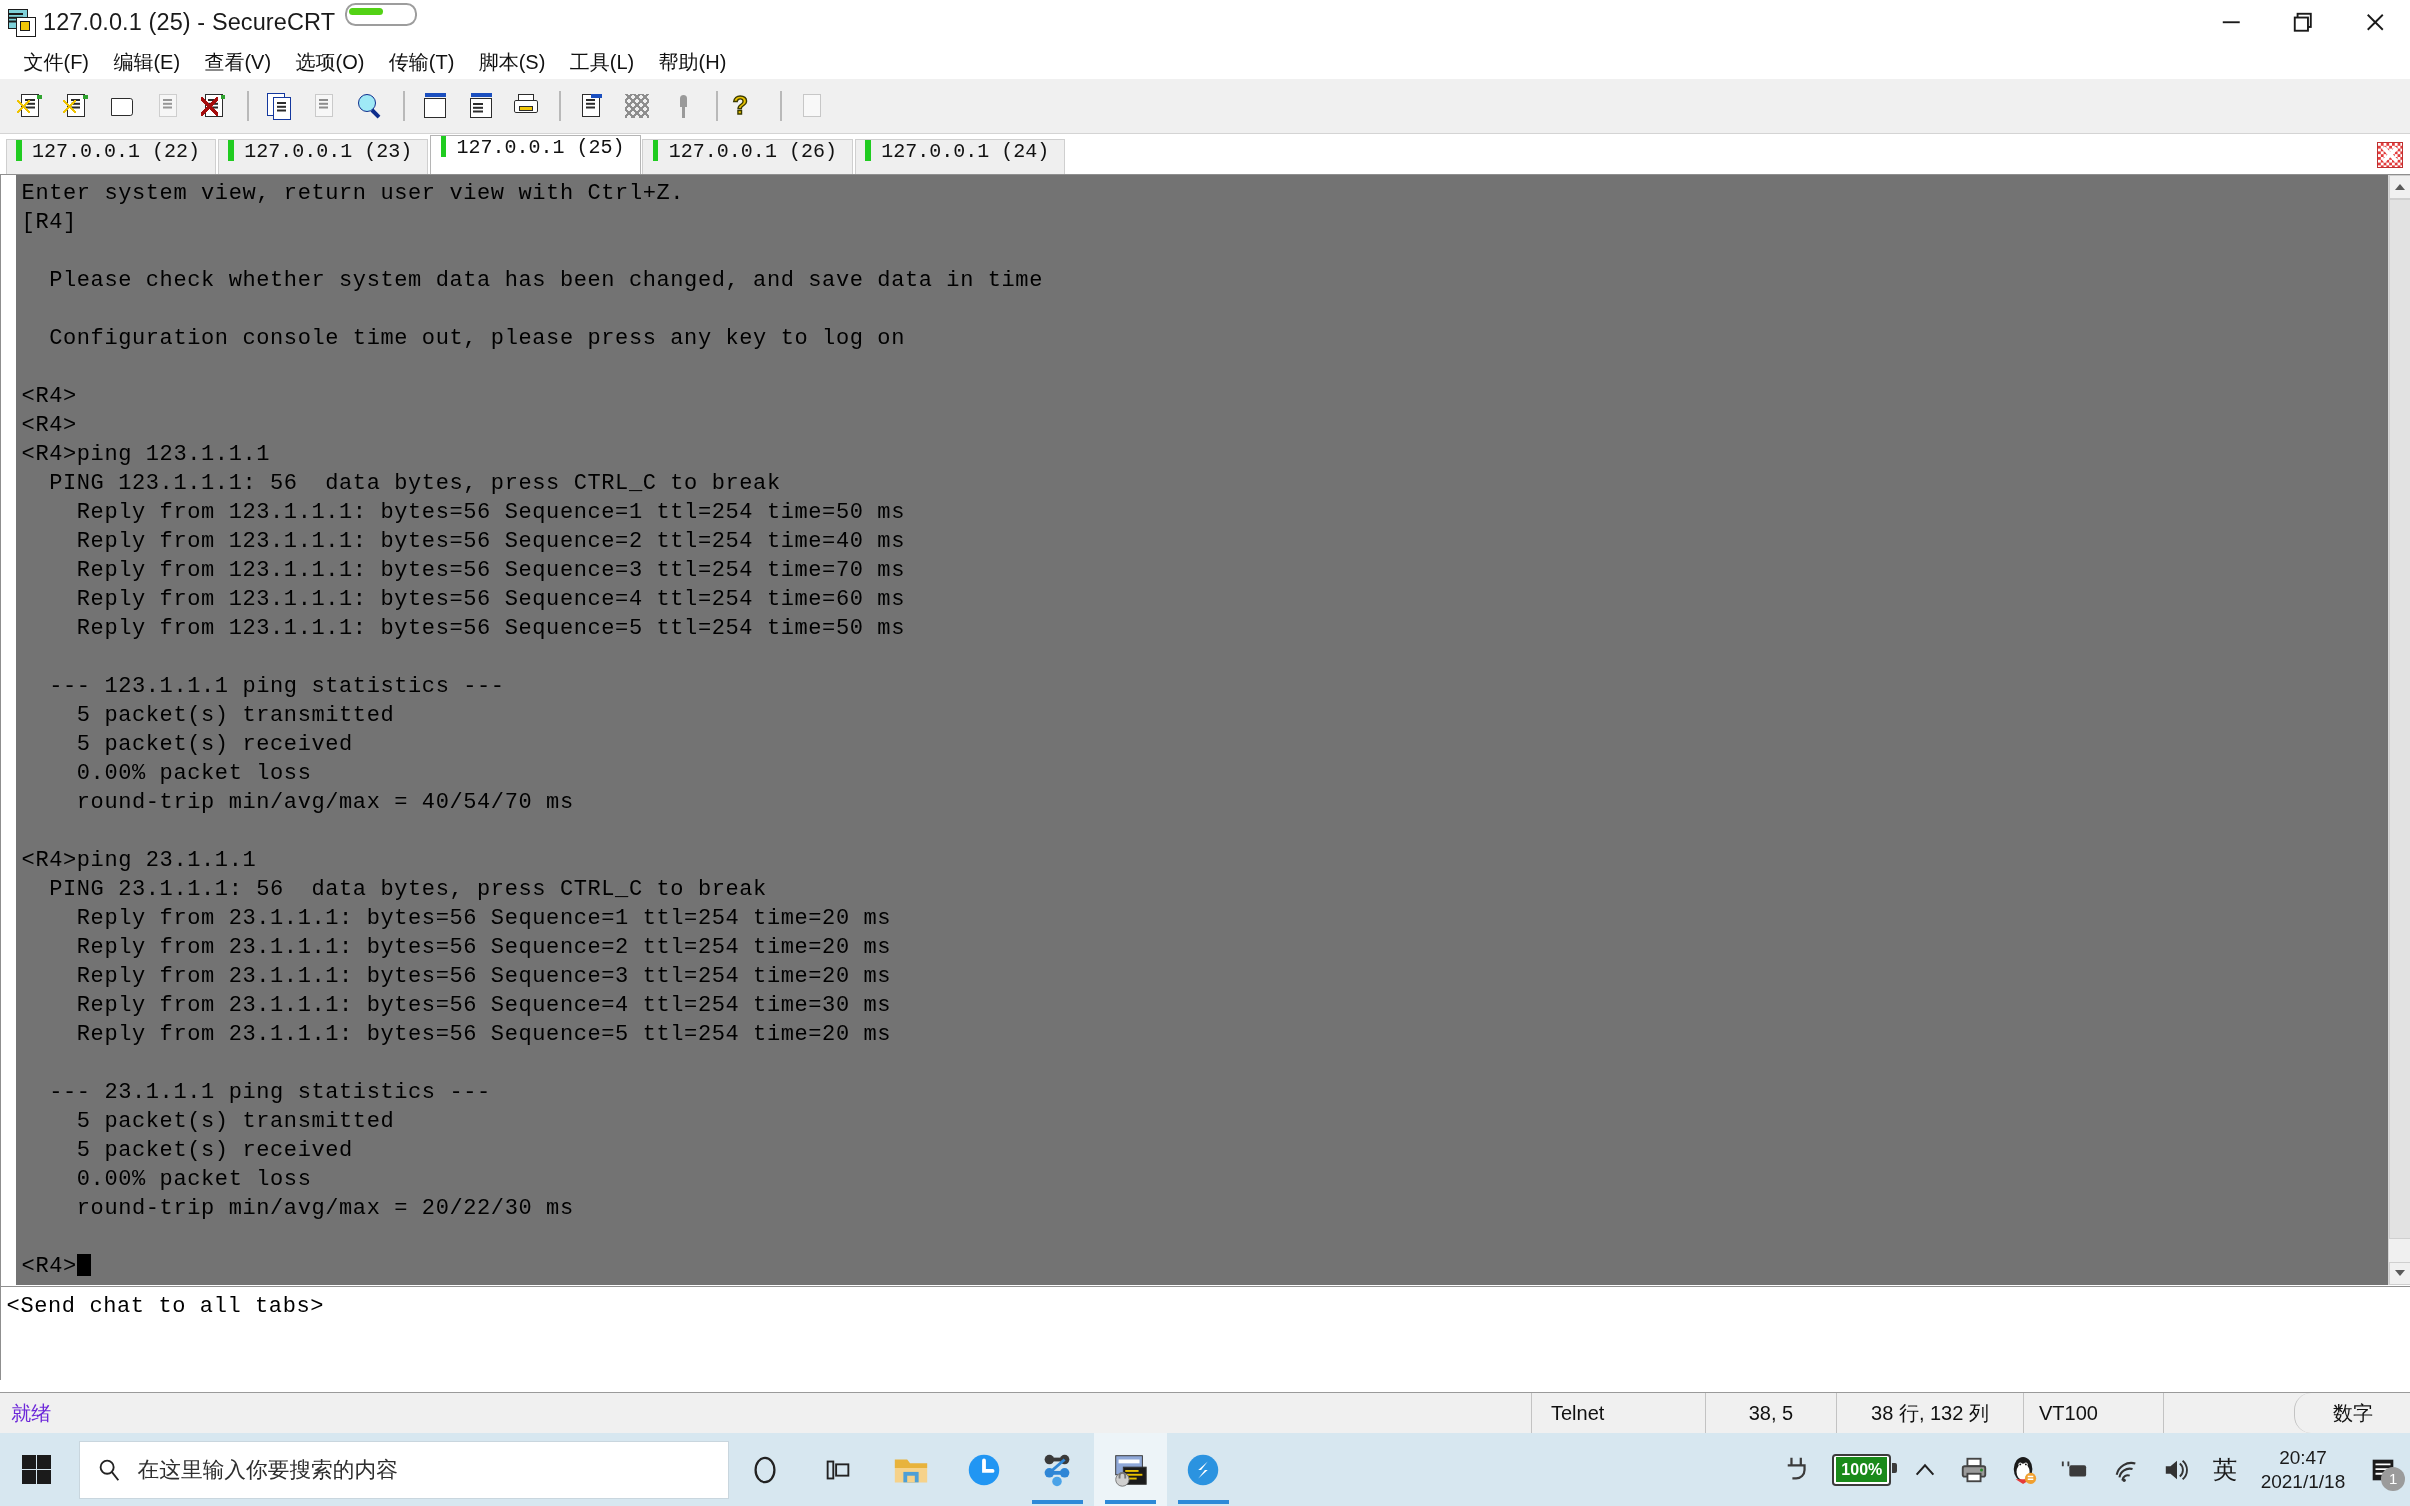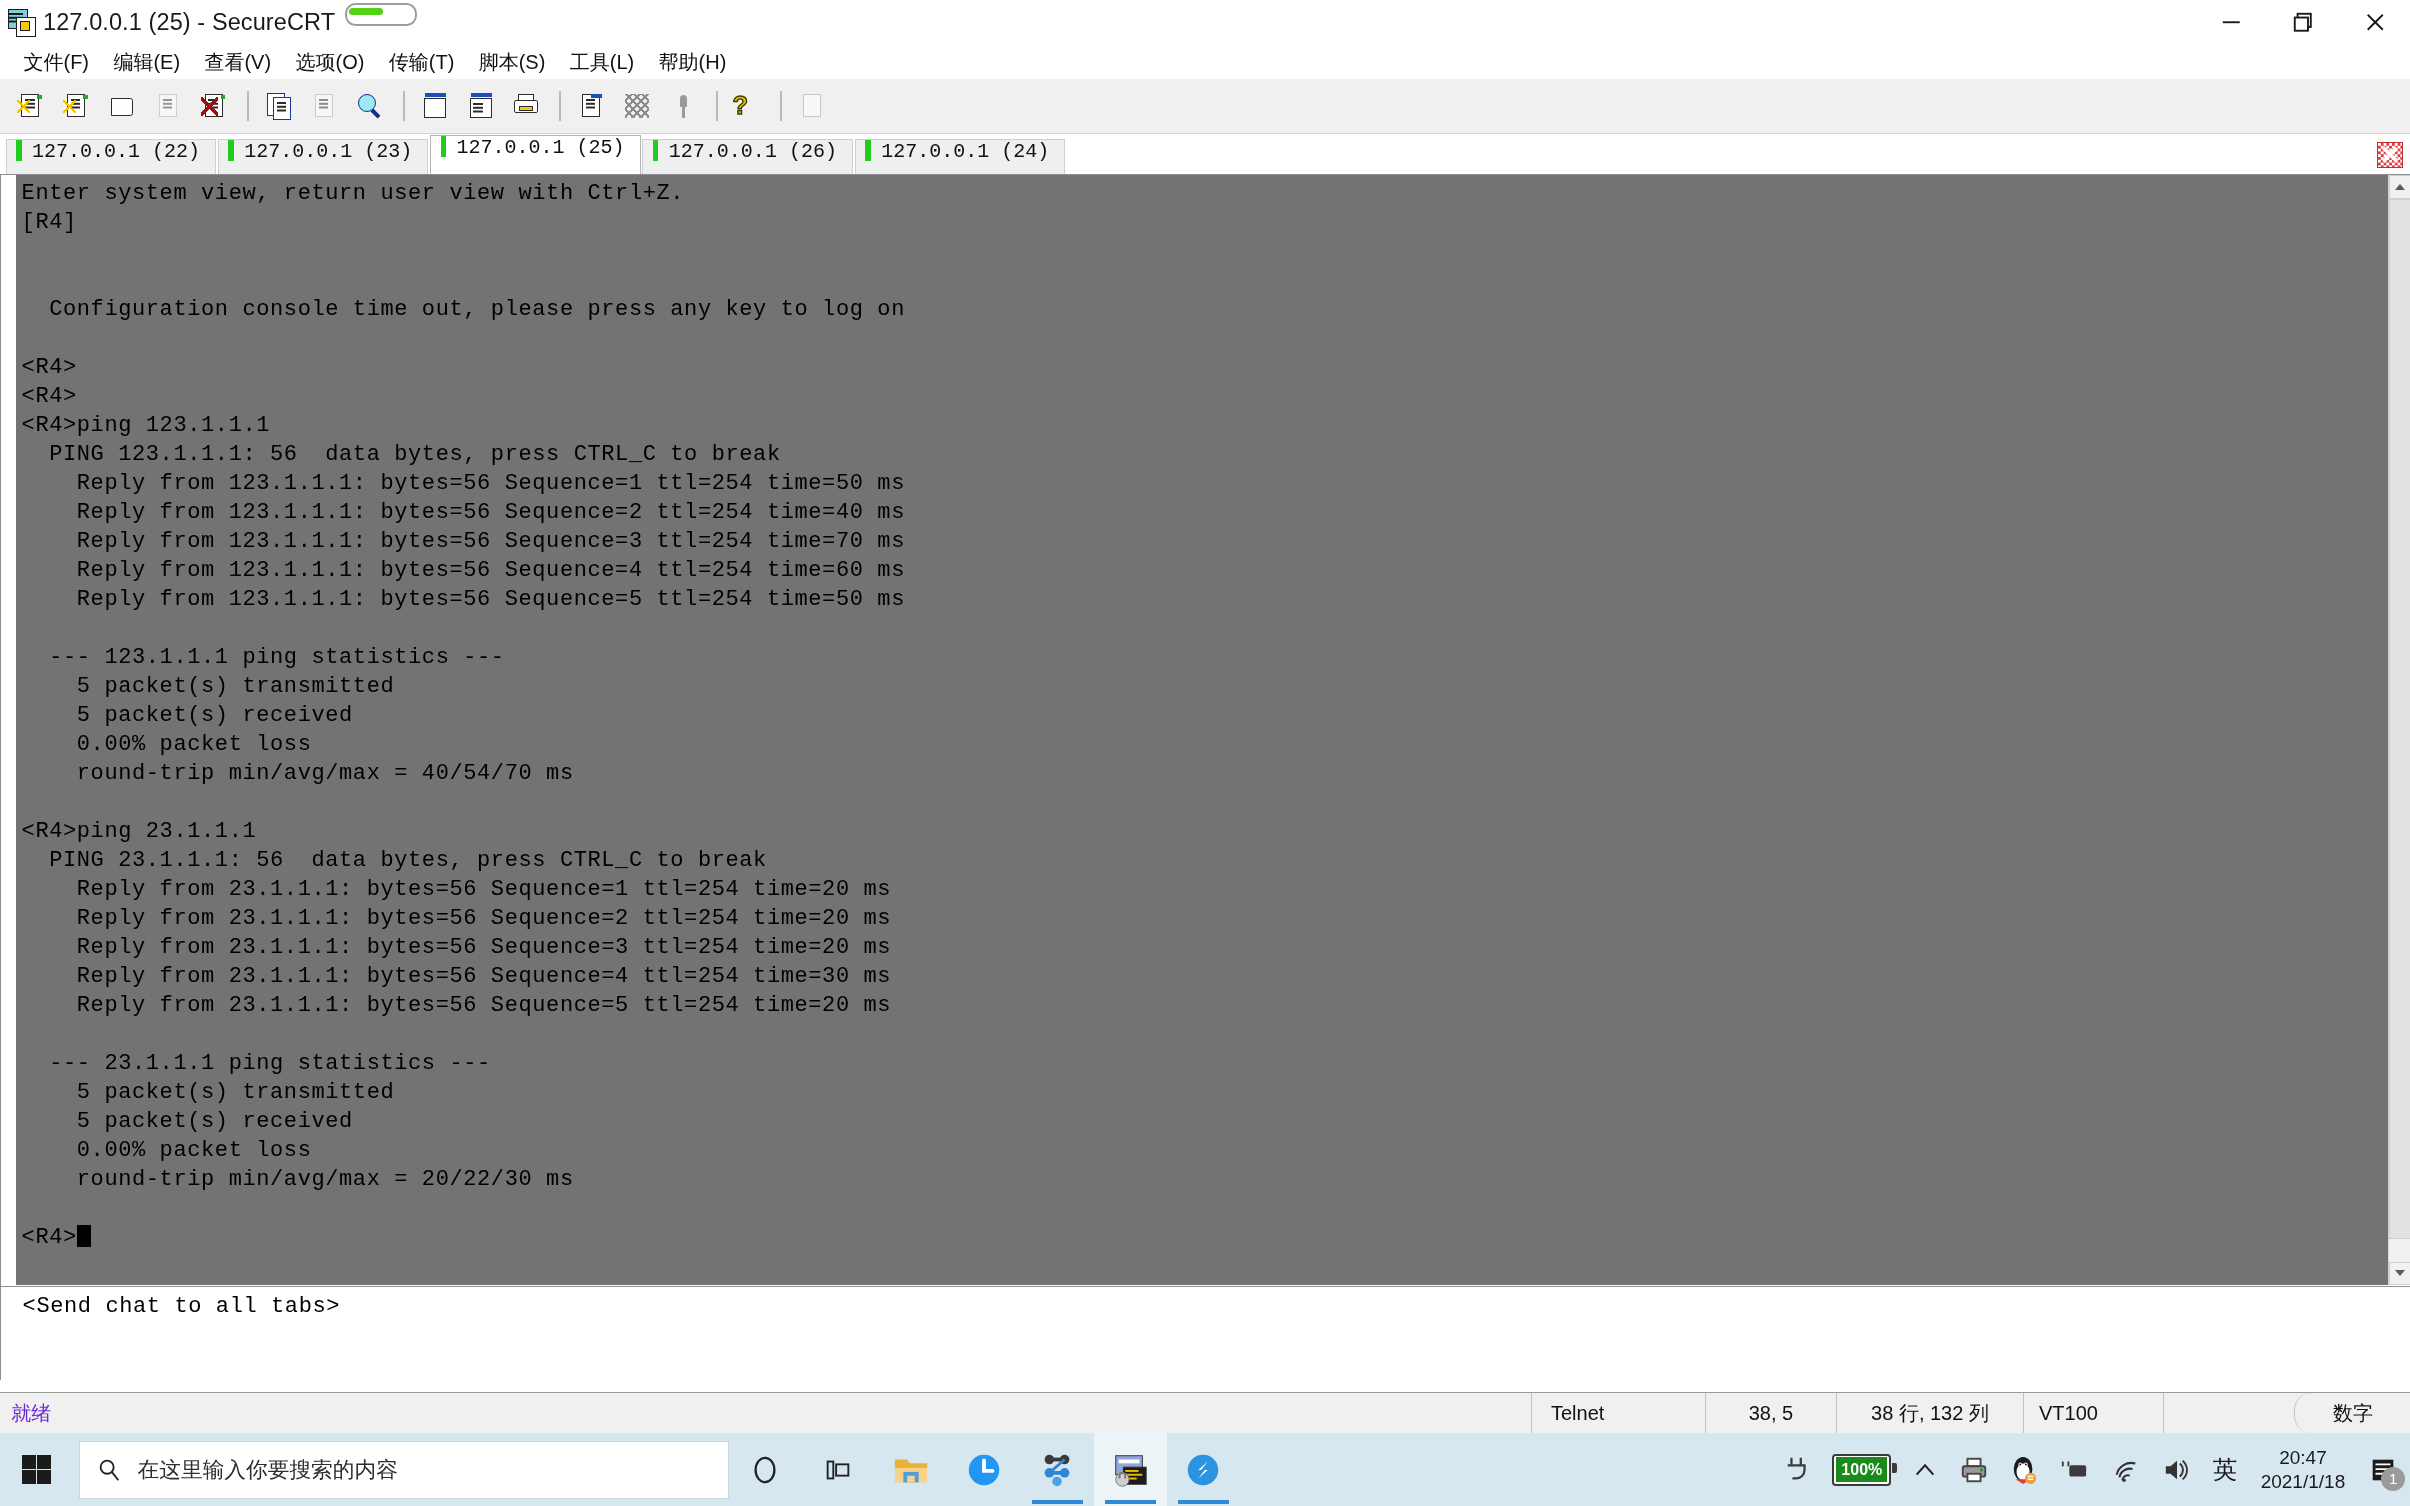--- a/index.html
+++ b/index.html
@@ -246,21 +246,21 @@
     width: 2411px; height: 94px;
     background: #ffffff;
     border-top: 1.9px solid #8f8f8f;
     border-left: 1.9px solid #8f8f8f;
     box-sizing: border-box;
     padding: 5.6px 0 0 5.6px;
   }
   .chat-text {
     font-family: "Liberation Mono", "DejaVu Sans Mono", monospace;
     font-size: 22px; line-height: 28px; color: #000;
-    letter-spacing: 0.6px; white-space: pre; margin-left: 16px;
+    letter-spacing: 0.6px; white-space: pre;
   }
 
   
   .statusbar {
     position: absolute; left: 0; top: 1392px;
     width: 2411px; height: 41px;
     background: #f0f0f0;
     border-top: 1.9px solid #9a9a9a;
     display: flex; align-items: center;
     box-sizing: border-box;
@@ -507,20 +507,21 @@
     <div class="tab-close-box">
       <span class="tab-close-ico"></span>
     </div>
   </div>
 
   <div class="terminal-wrap">
     <div class="terminal" id="terminal">
         <div class="term-line">Enter system view, return user view with Ctrl+Z.</div>
         <div class="term-line">[R4]</div>
         <div class="term-line"></div>
+        <div class="term-line">  Please check whether system data has been changed, and save data in time</div>
         <div class="term-line"></div>
         <div class="term-line">  Configuration console time out, please press any key to log on</div>
         <div class="term-line"></div>
         <div class="term-line">&lt;R4&gt;</div>
         <div class="term-line">&lt;R4&gt;</div>
         <div class="term-line">&lt;R4&gt;ping 123.1.1.1</div>
         <div class="term-line">  PING 123.1.1.1: 56  data bytes, press CTRL_C to break</div>
         <div class="term-line">    Reply from 123.1.1.1: bytes=56 Sequence=1 ttl=254 time=50 ms</div>
         <div class="term-line">    Reply from 123.1.1.1: bytes=56 Sequence=2 ttl=254 time=40 ms</div>
         <div class="term-line">    Reply from 123.1.1.1: bytes=56 Sequence=3 ttl=254 time=70 ms</div>

